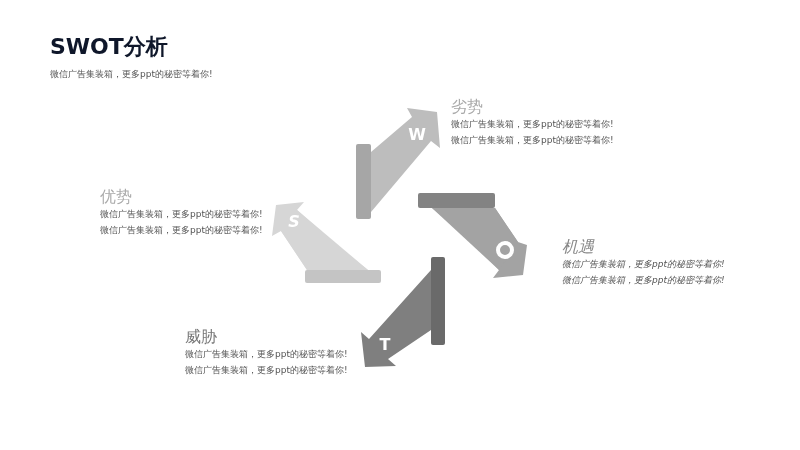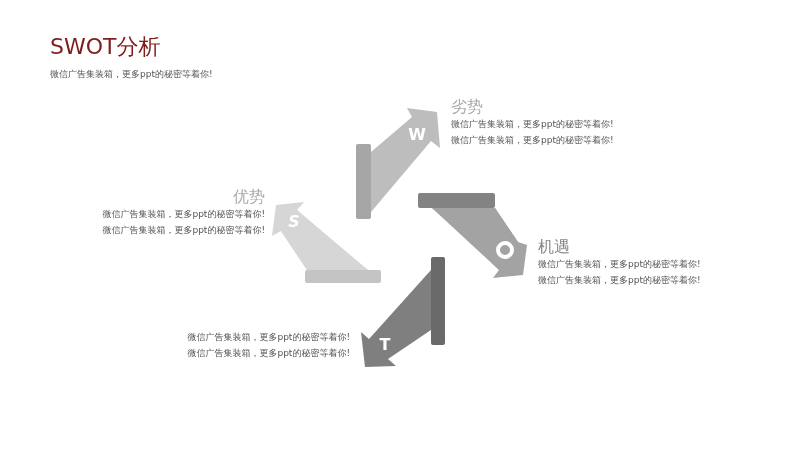--- a/index.html
+++ b/index.html
@@ -1,28 +1,28 @@
 <!DOCTYPE html>
 <html><head>
 <meta charset="utf-8">
 <style>
   html, body { margin: 0; padding: 0; }
   body {
     width: 800px; height: 450px; background: #ffffff; position: relative; overflow: hidden;
     font-family: "DejaVu Sans", "Liberation Sans", sans-serif;
   }
   .title {
-    position: absolute; left: 50px; top: 32px; font-size: 22px; color: #7f1d1d; letter-spacing: 0px;
+    position: absolute; left: 50px; top: 32px; font-size: 22px; color: #0f172a; letter-spacing: 0px; font-weight: bold;
   }
   .subtitle {
     position: absolute; left: 50px; top: 68px; font-size: 9px; color: #555555;
   }
   .block { position: absolute; font-size: 9px; color: #555; line-height: 16px; }
   .block .head { font-size: 16px; color: #aaaaaa; line-height: 16px; margin-bottom: 1px; }
-  .block.right { text-align: right; }
+  .block.right { text-align: left; }
   .block .line { white-space: nowrap; }
   svg.diagram { position: absolute; left: 0; top: 0; }
 </style>
 </head>
 <body>
 
 <div class="title">SWOT分析</div>
 <div class="subtitle">微信广告集装箱，更多ppt的秘密等着你!</div>
 
 <svg class="diagram" width="800" height="450" viewBox="0 0 800 450">
@@ -59,22 +59,23 @@
   <div class="line">微信广告集装箱，更多ppt的秘密等着你!</div>
   <div class="line">微信广告集装箱，更多ppt的秘密等着你!</div>
 </div>
 
 <div class="block right" style="left:100px; top:189px; width:165px;">
   <div class="head">优势</div>
   <div class="line">微信广告集装箱，更多ppt的秘密等着你!</div>
   <div class="line">微信广告集装箱，更多ppt的秘密等着你!</div>
 </div>
 
-<div class="block" style="left:538px; top:239px;">
+<div class="block" style="left:562px; top:239px;font-style:italic;">
   <div class="head" style="color:#888;">机遇</div>
   <div class="line">微信广告集装箱，更多ppt的秘密等着你!</div>
   <div class="line">微信广告集装箱，更多ppt的秘密等着你!</div>
 </div>
 
 <div class="block right" style="left:185px; top:329px; width:165px;">
+  <div class="head" style="color:#777;">威胁</div>
   <div class="line">微信广告集装箱，更多ppt的秘密等着你!</div>
   <div class="line">微信广告集装箱，更多ppt的秘密等着你!</div>
 </div>
 
 </body></html>

